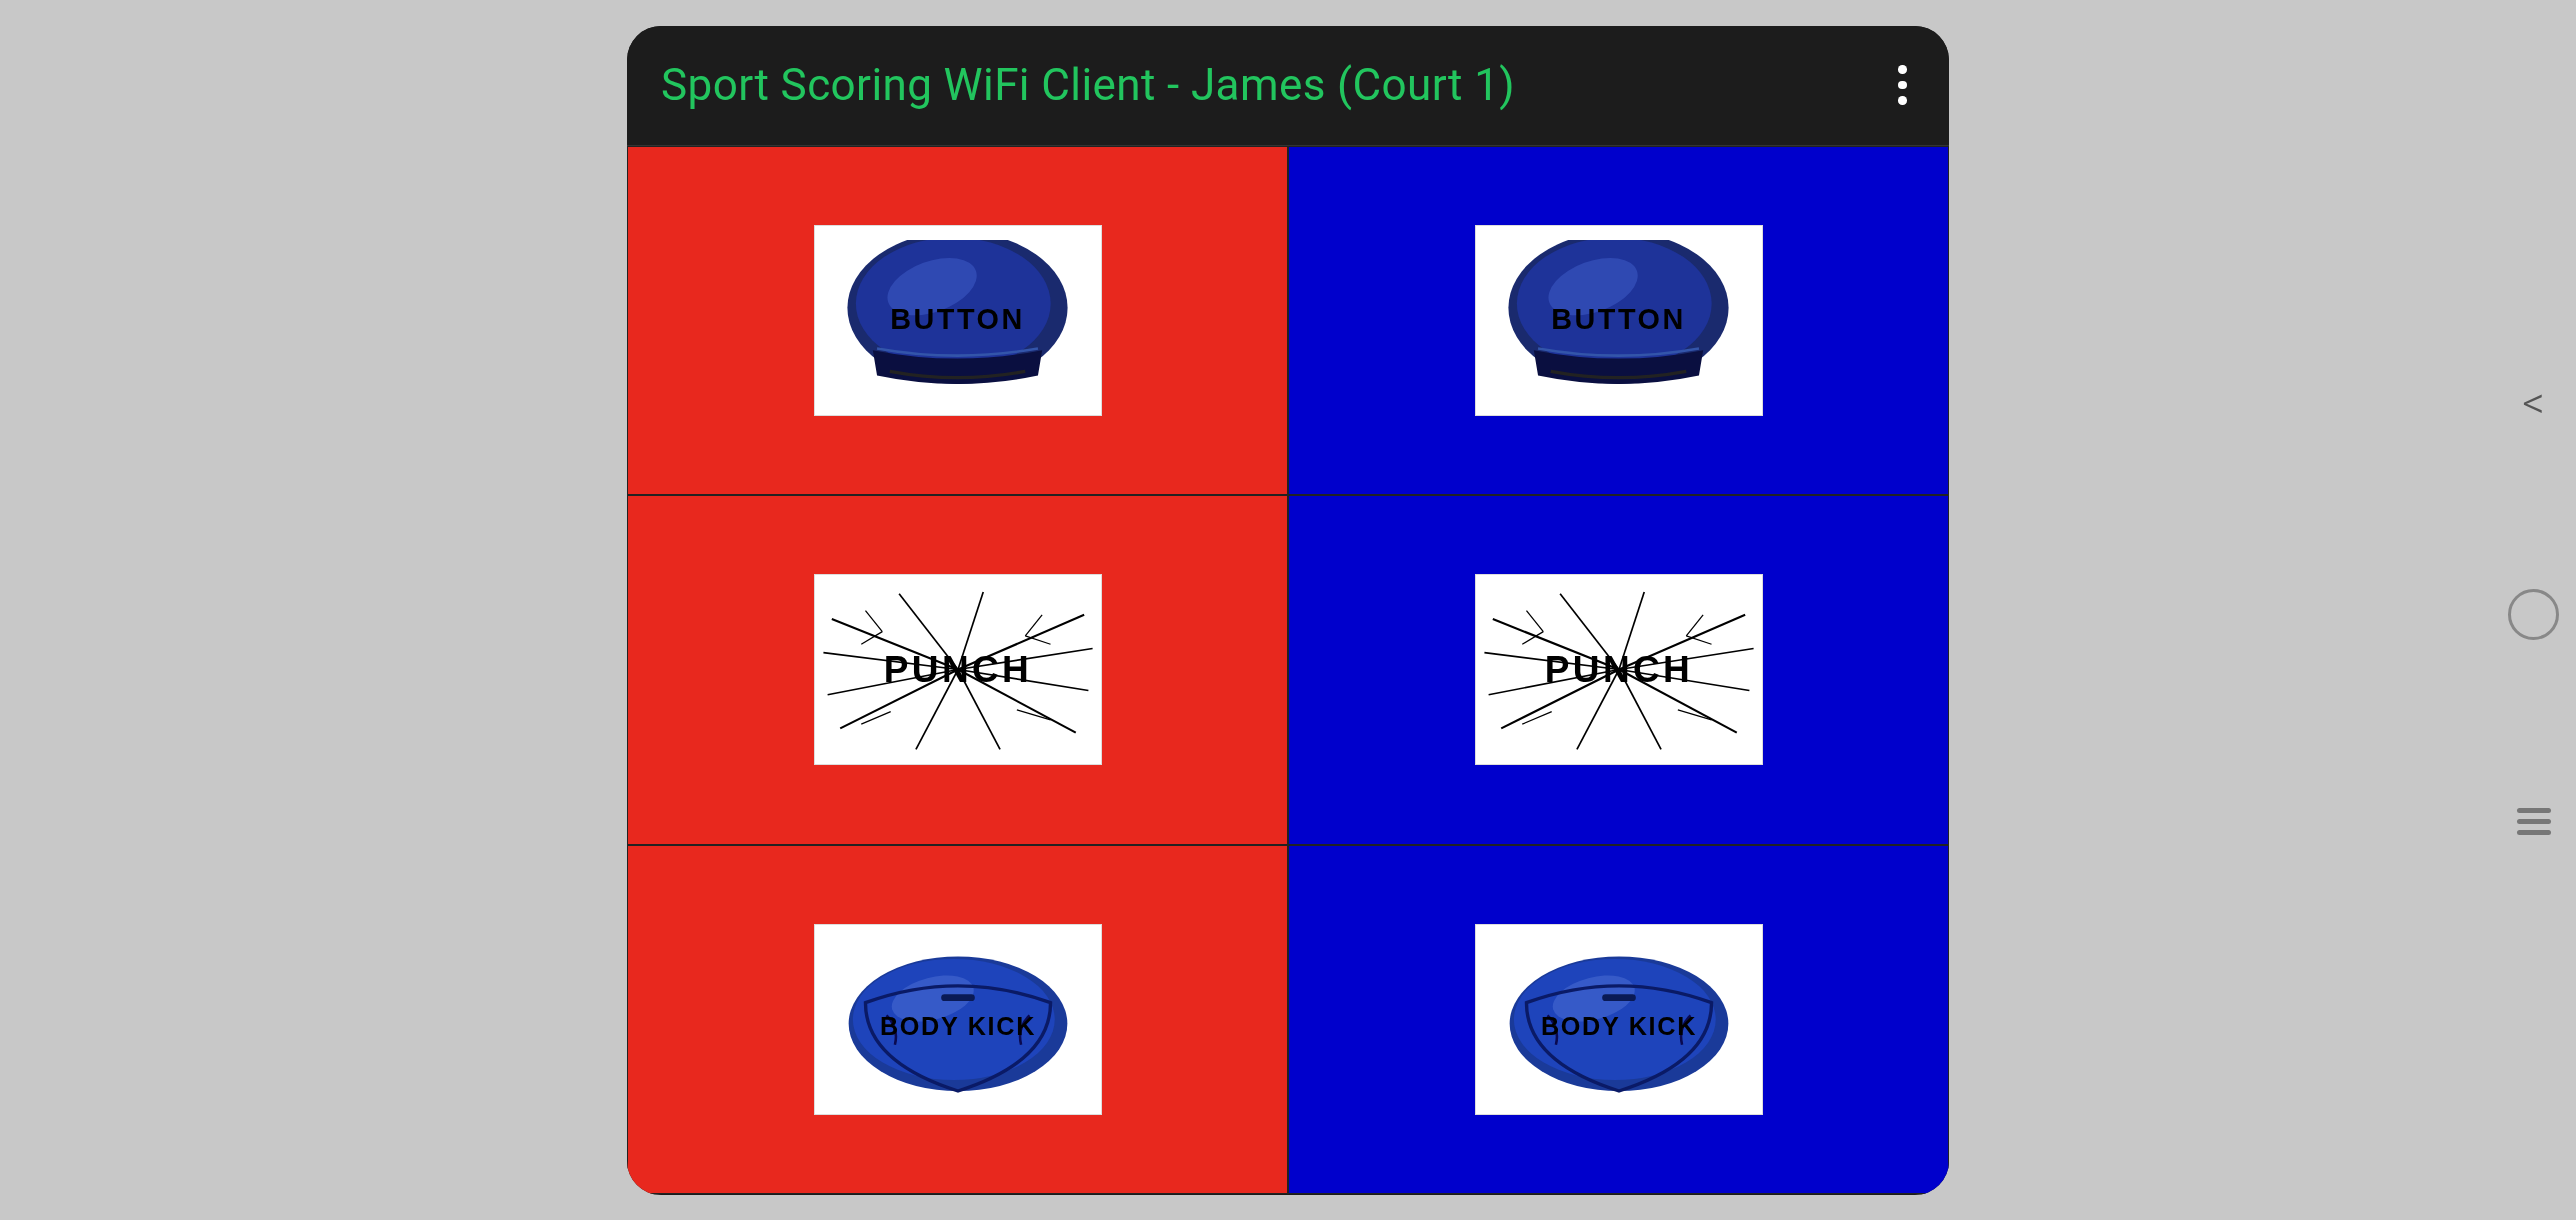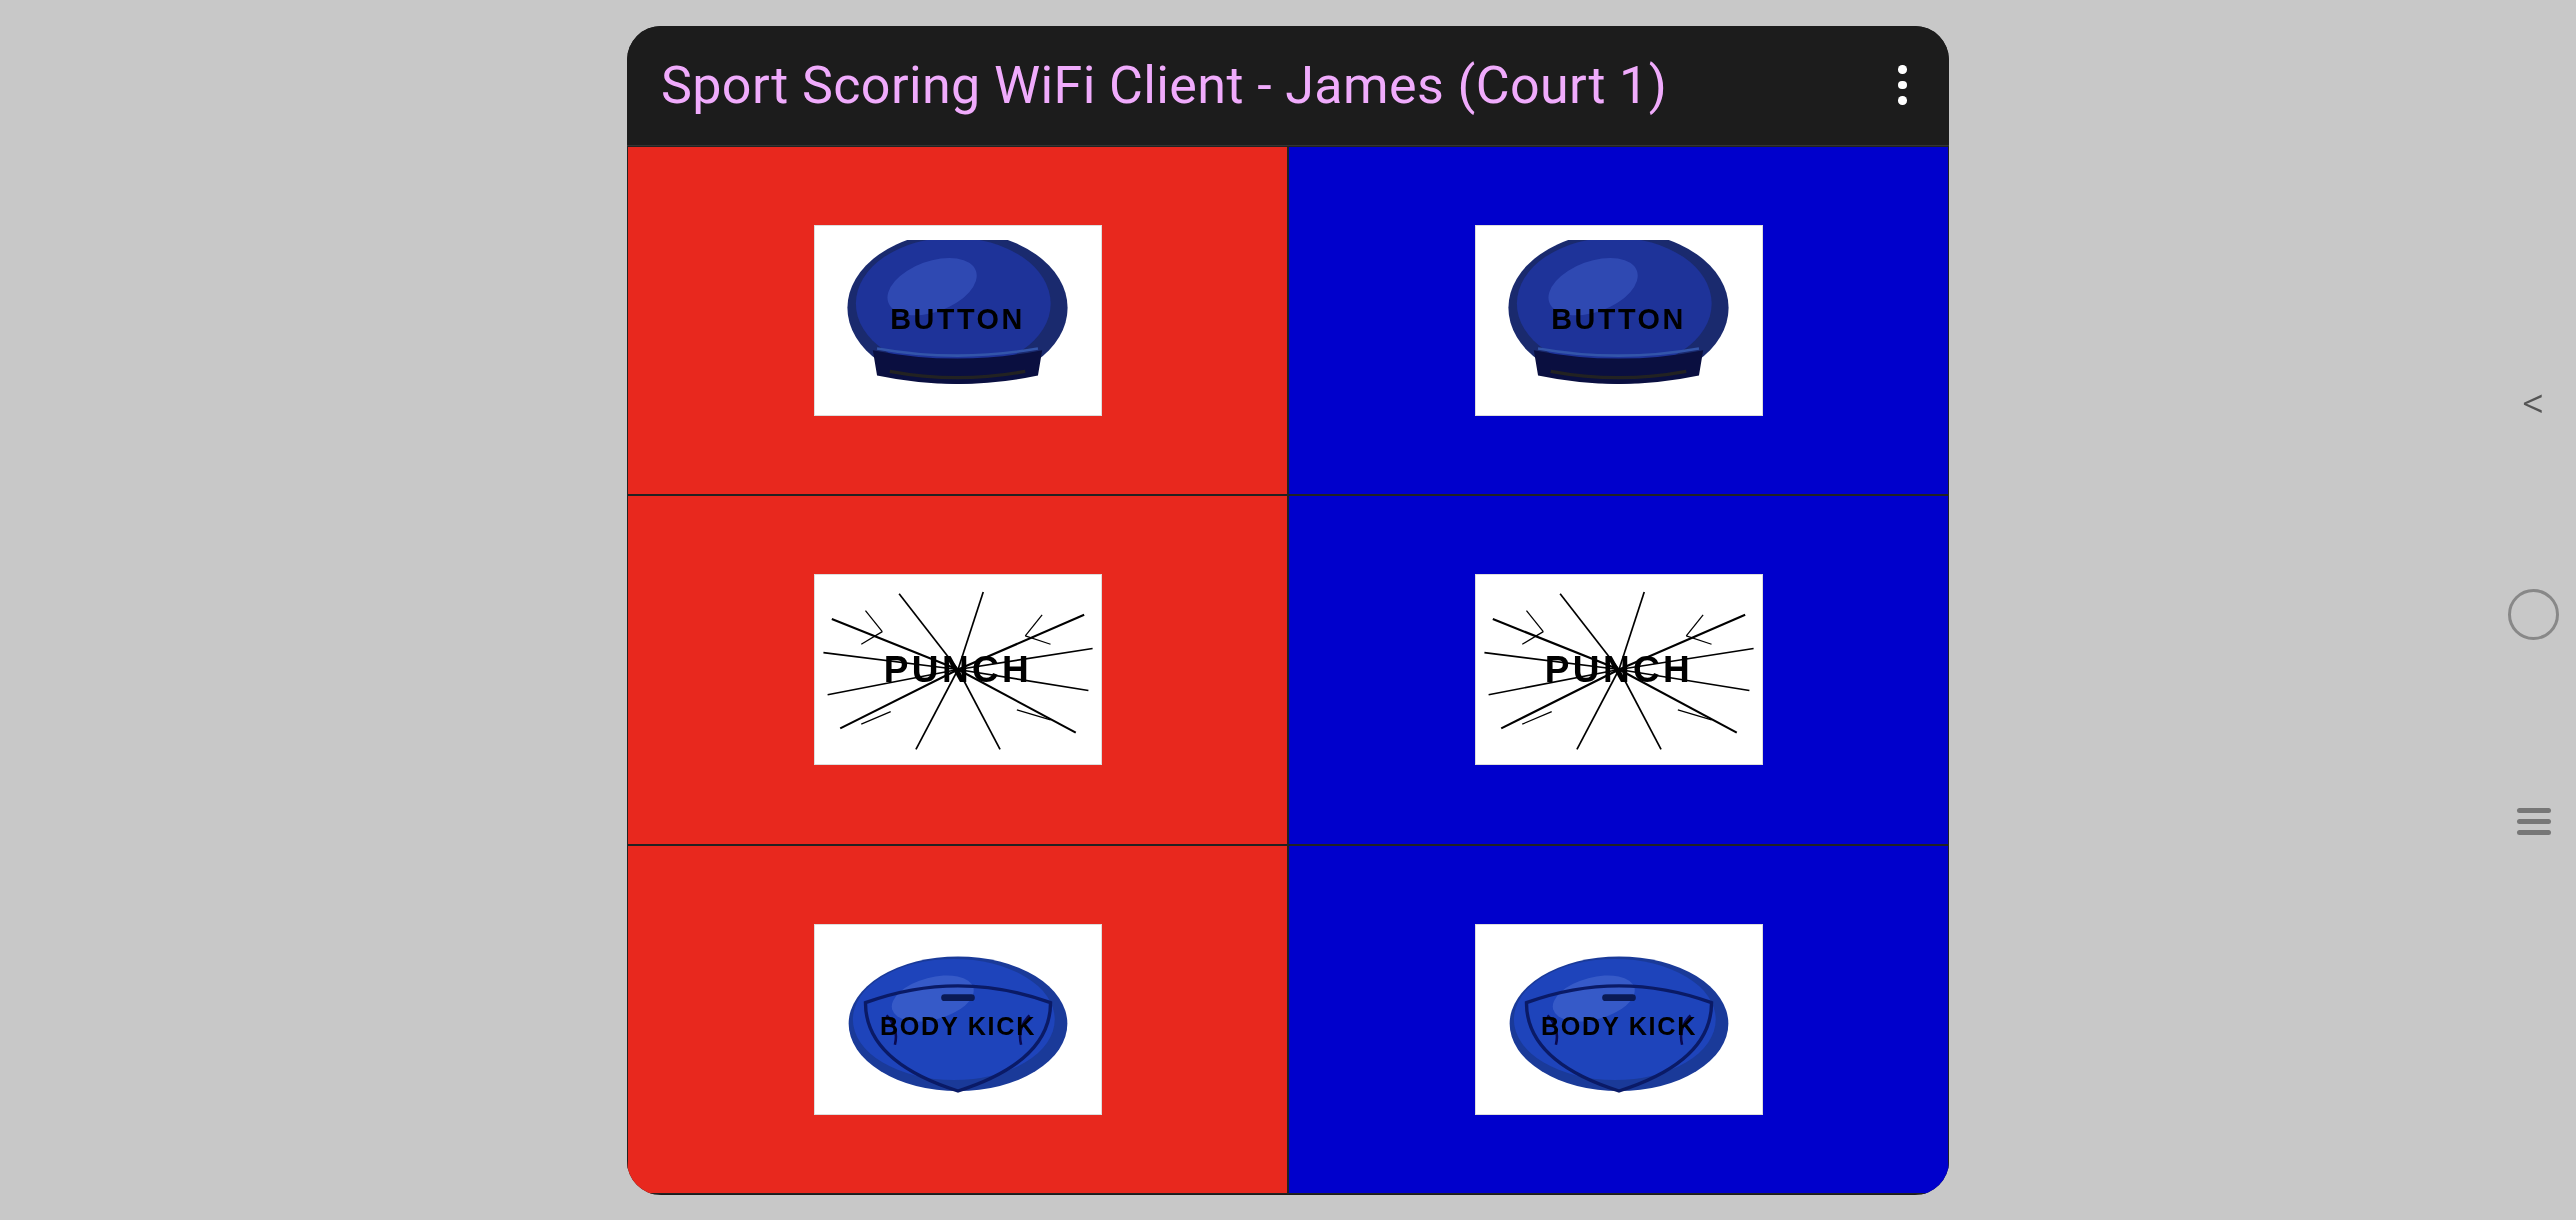--- a/index.html
+++ b/index.html
@@ -24,22 +24,22 @@
       height: 119px;
       background: #1c1c1c;
       display: flex;
       align-items: center;
       justify-content: space-between;
       padding: 0 34px;
       flex-shrink: 0;
     }
 
     .app-title {
-      color: #f0abfc;
-      font-size: 52px;
+      color: #22c55e;
+      font-size: 44px;
       font-weight: 400;
       letter-spacing: 0.4px;
     }
 
     .menu-icon {
       display: flex;
       flex-direction: column;
       align-items: center;
       justify-content: center;
       gap: 6.8px;

